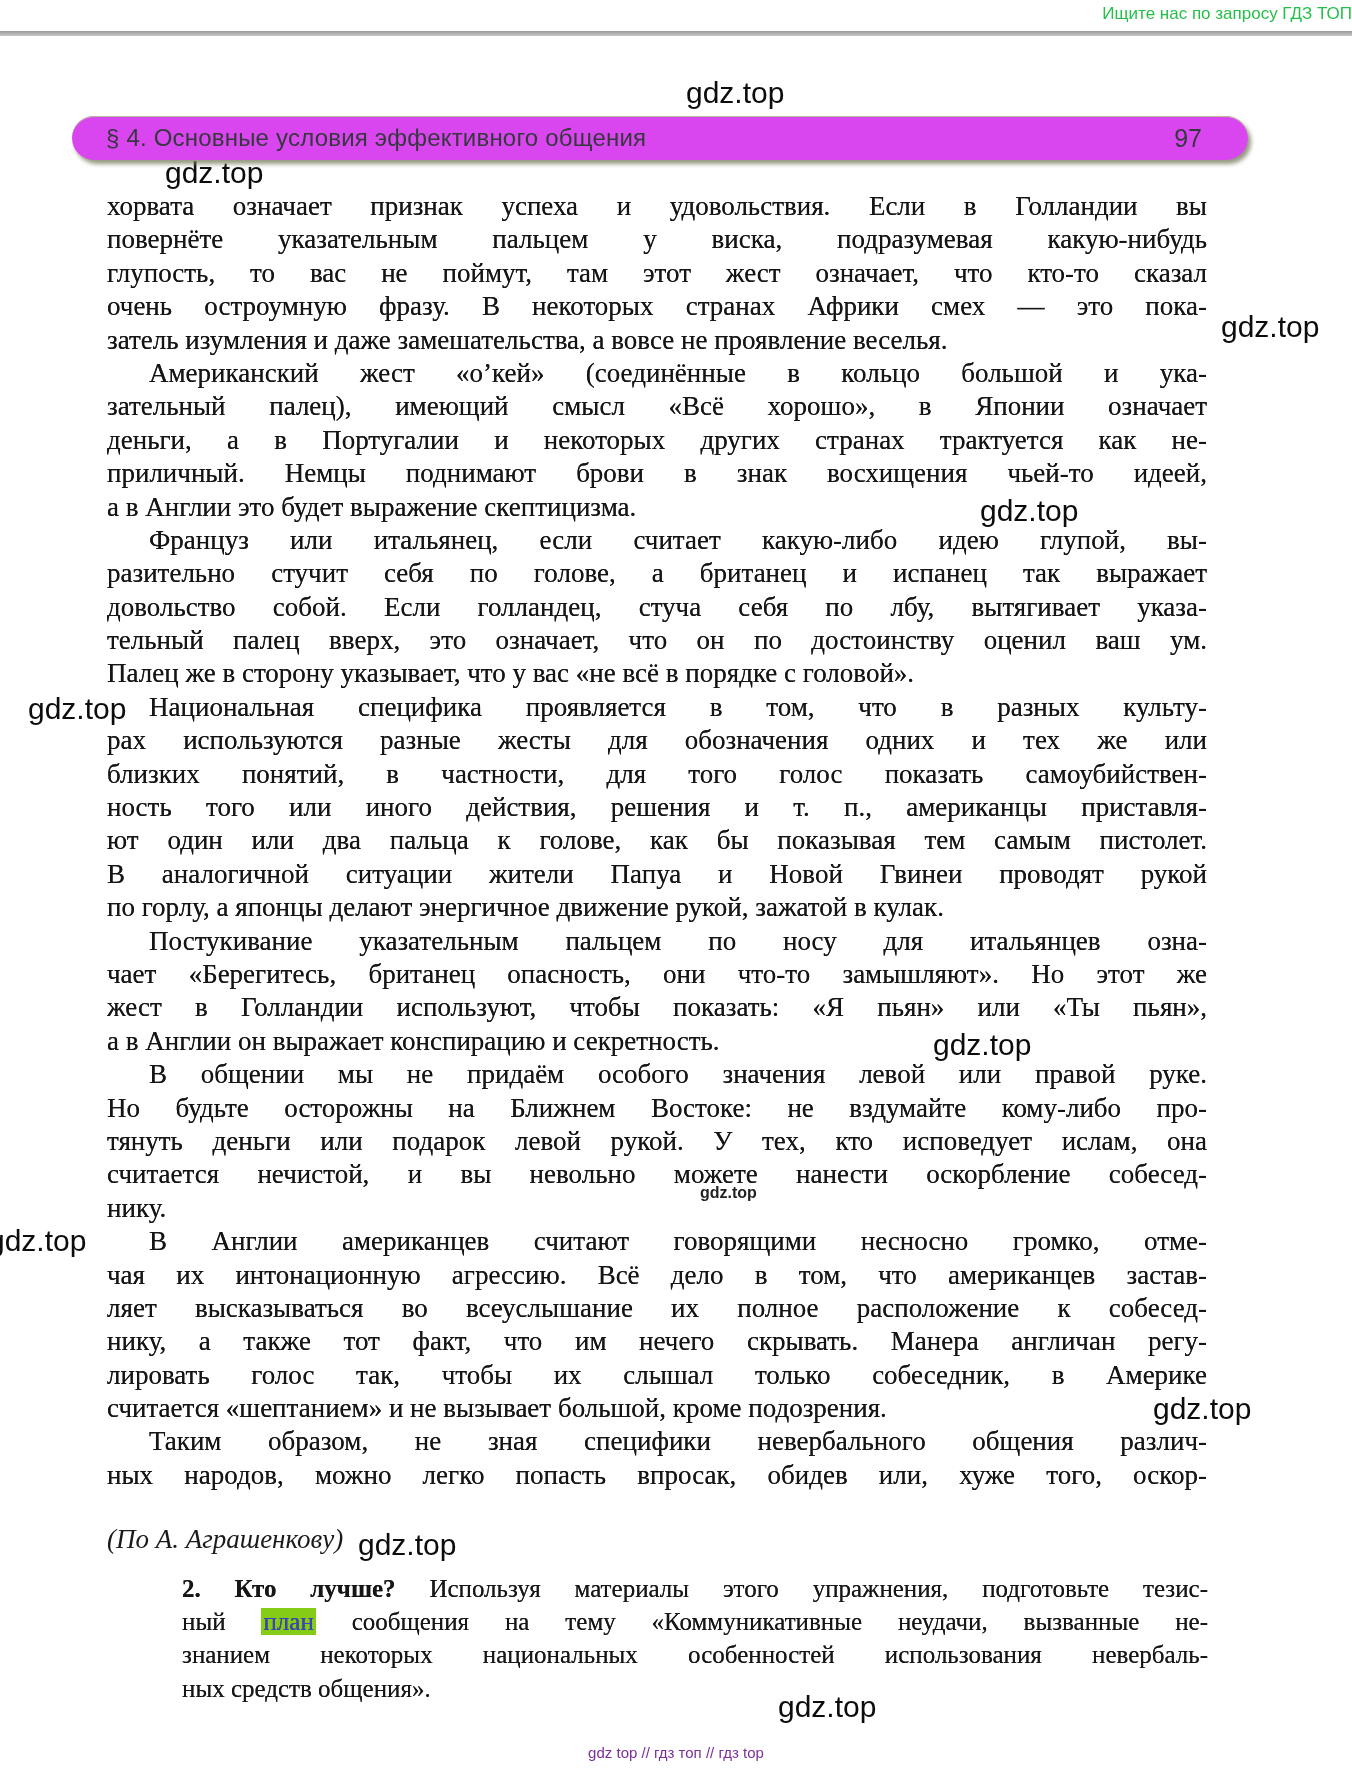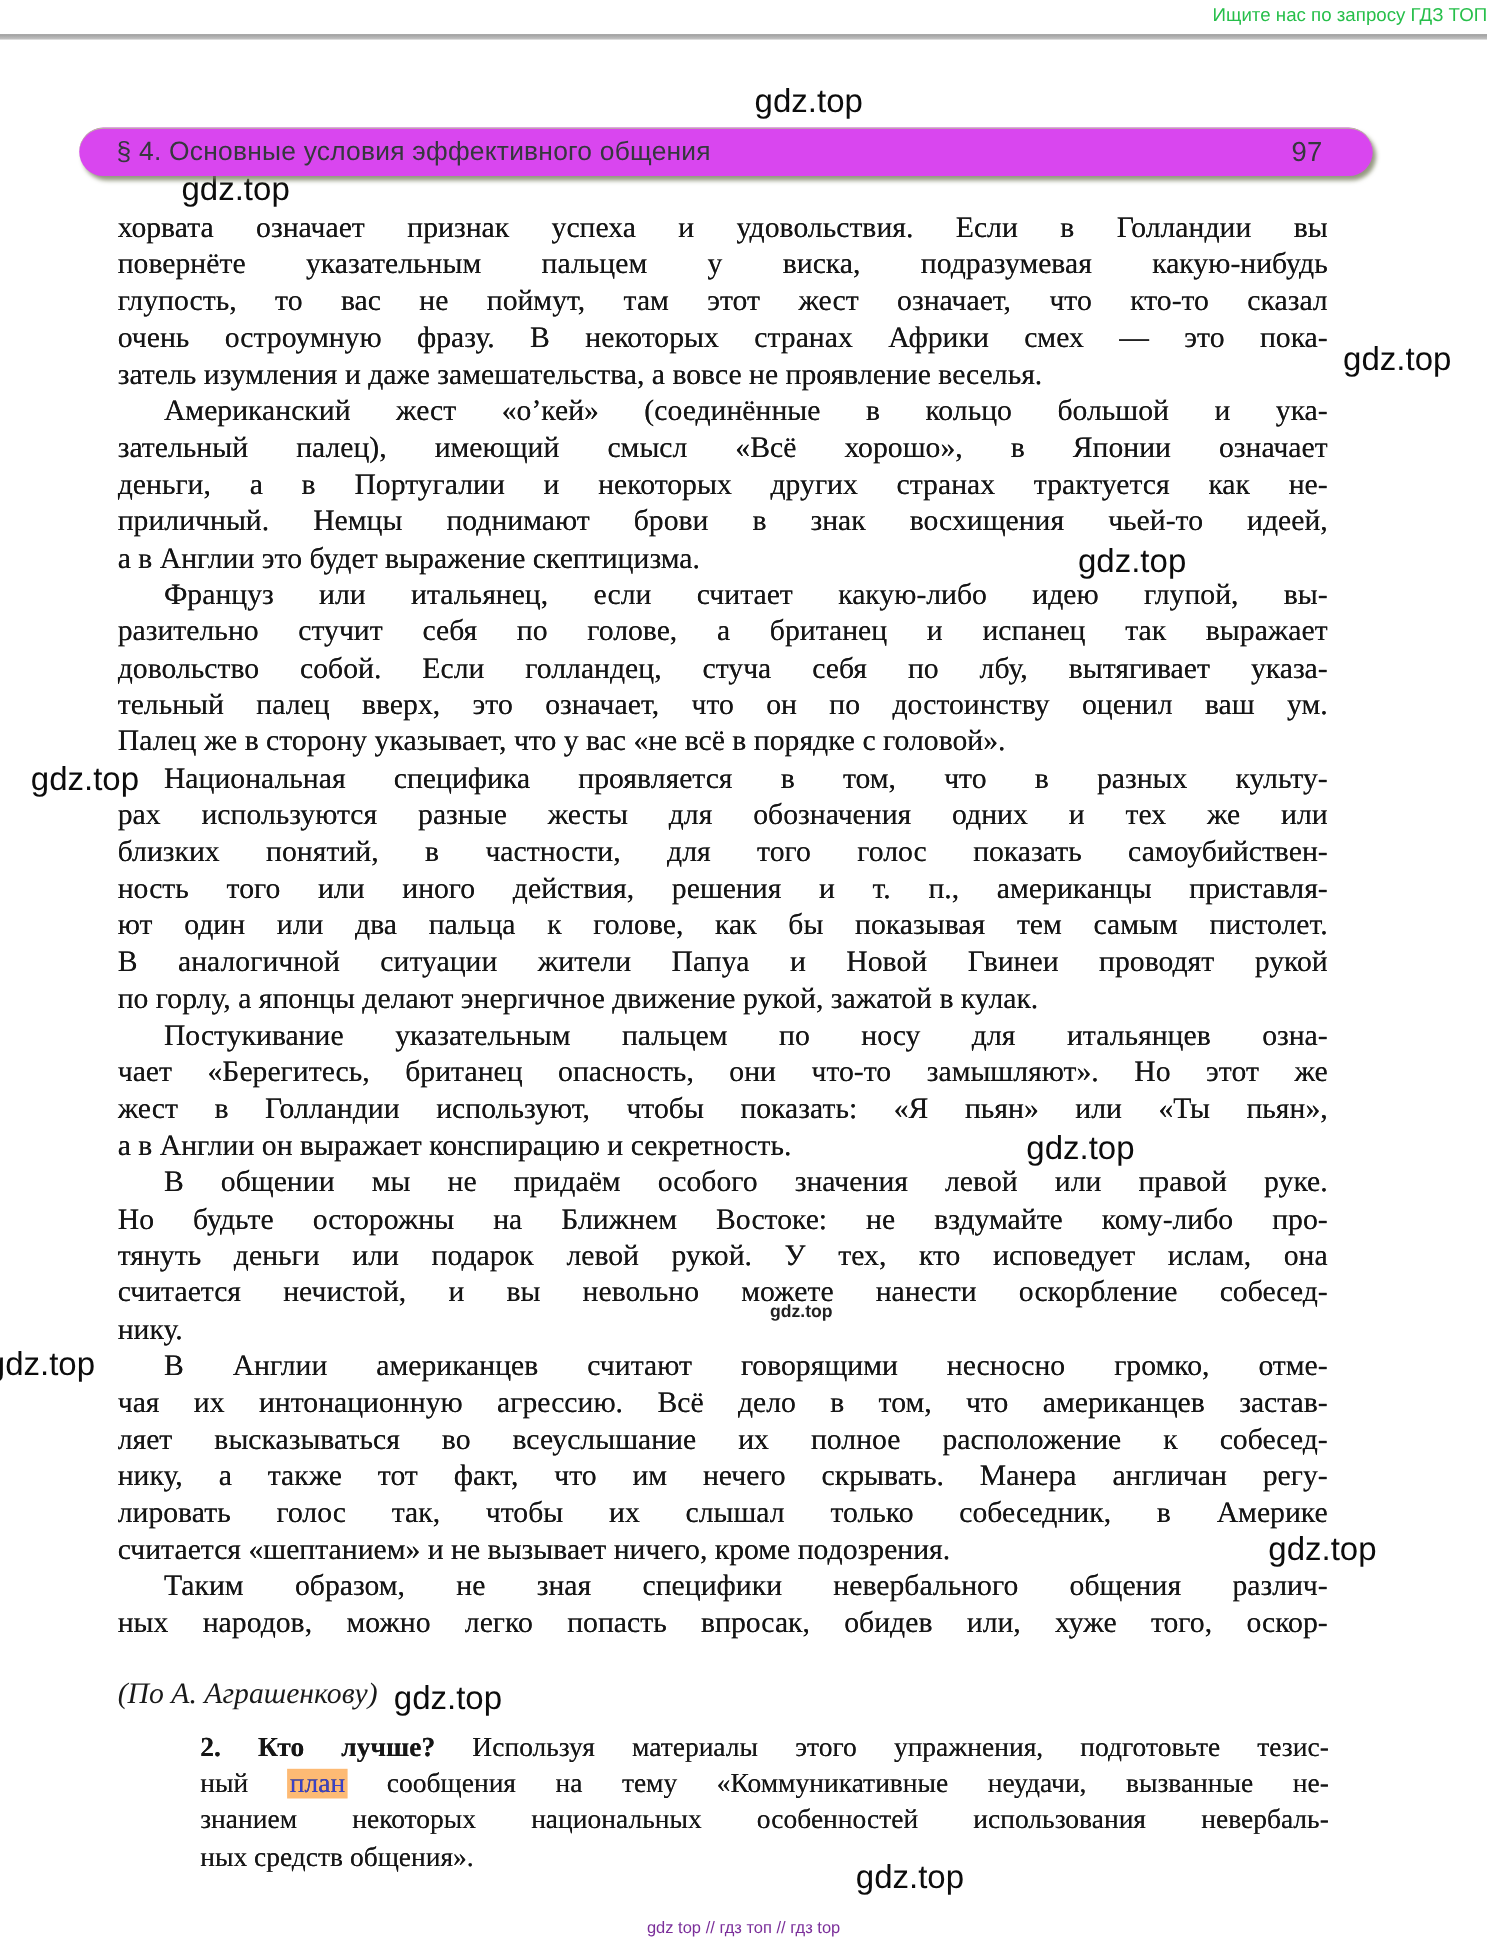--- a/index.html
+++ b/index.html
@@ -80,21 +80,21 @@
   }
   .eline {
     height: 33.2px; line-height: 33.2px;
     text-align: justify; text-align-last: justify;
     overflow: hidden; white-space: nowrap;
   }
   .eline.last { text-align-last: left; }
   .eline .bold { font-weight: bold; }
   .eline .link {
     color: #3a41c8;
-    background: #fdba74;
+    background: #84cc16;
     padding: 0 2px;
     cursor: pointer;
   }
   
   .flinks {
     position: absolute; left: 0; top: 1744px; width: 100%;
     text-align: center;
     font-family: "Liberation Sans", sans-serif;
     font-size: 15px; font-weight: 500;
     color: #7b2f9a;
@@ -154,21 +154,21 @@
     <div class="bline ind">В общении мы не придаём особого значения левой или правой руке.</div>
     <div class="bline">Но будьте осторожны на Ближнем Востоке: не вздумайте кому-либо про-</div>
     <div class="bline">тянуть деньги или подарок левой рукой. У тех, кто исповедует ислам, она</div>
     <div class="bline">считается нечистой, и вы невольно можете нанести оскорбление собесед-</div>
     <div class="bline last">нику.</div>
     <div class="bline ind">В Англии американцев считают говорящими несносно громко, отме-</div>
     <div class="bline">чая их интонационную агрессию. Всё дело в том, что американцев застав-</div>
     <div class="bline">ляет высказываться во всеуслышание их полное расположение к собесед-</div>
     <div class="bline">нику, а также тот факт, что им нечего скрывать. Манера англичан регу-</div>
     <div class="bline">лировать голос так, чтобы их слышал только собеседник, в Америке</div>
-    <div class="bline last">считается «шептанием» и не вызывает ничего, кроме подозрения.</div>
+    <div class="bline last">считается «шептанием» и не вызывает большой, кроме подозрения.</div>
     <div class="bline ind">Таким образом, не зная специфики невербального общения различ-</div>
     <div class="bline">ных народов, можно легко попасть впросак, обидев или, хуже того, оскор-</div>
   </div>
 
 <div class="attr">(По А. Аграшенкову)</div>
 
 <div class="exercise">
     <div class="eline"><span class="bold">2. Кто лучше?</span><span> Используя материалы этого упражнения, подготовьте тезис-</span></div>
     <div class="eline"><span>ный </span><span class="link">план</span><span> сообщения на тему «Коммуникативные неудачи, вызванные не-</span></div>
     <div class="eline"><span>знанием некоторых национальных особенностей использования невербаль-</span></div>

